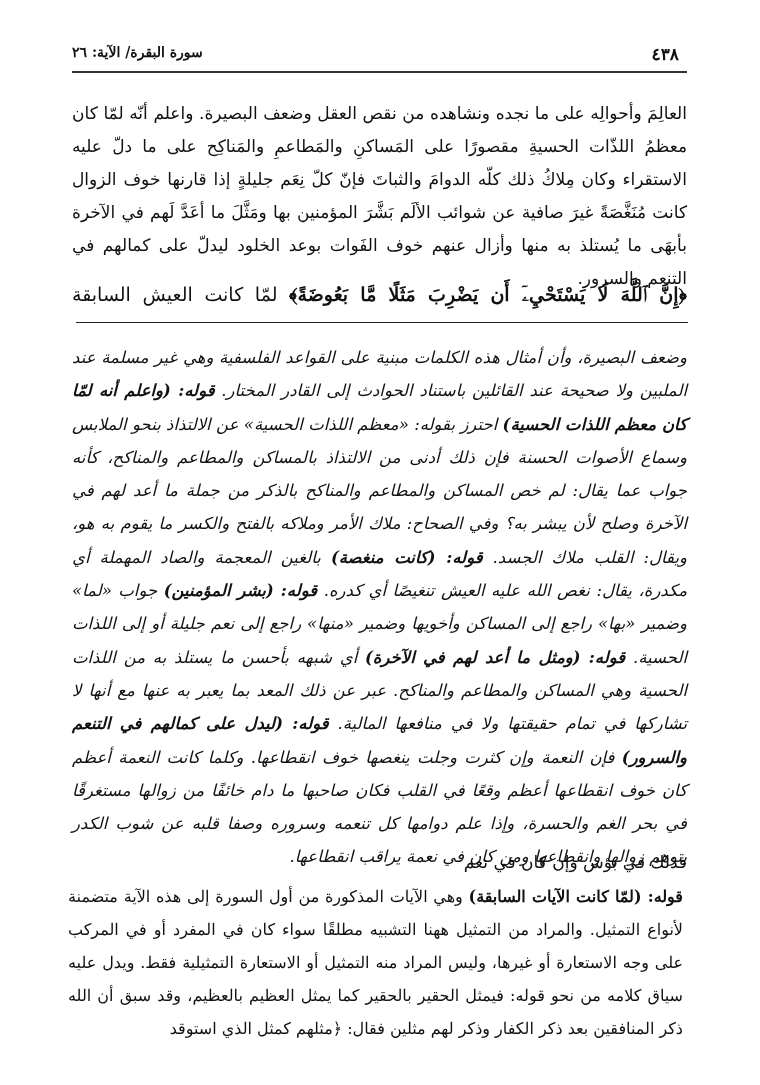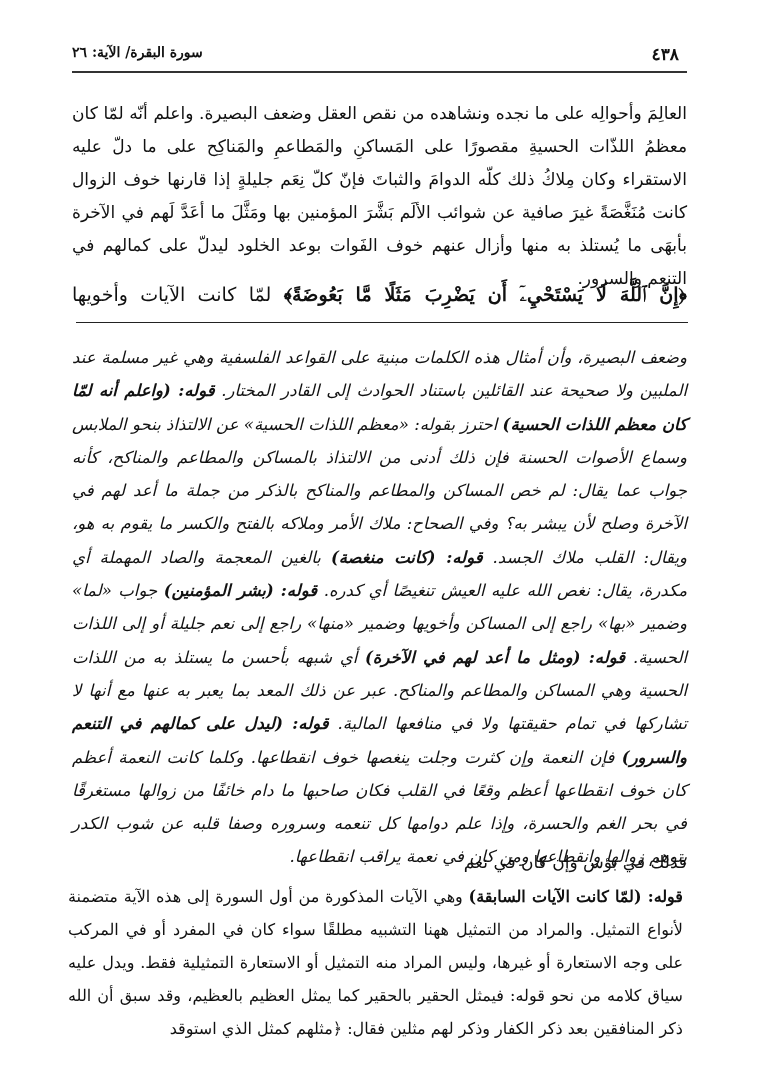--- a/index.html
+++ b/index.html
@@ -61,21 +61,21 @@
   <span class="running-title">سورة البقرة/ الآية: ٢٦</span>
 </div>
 <div class="header-rule"></div>
 
 <div class="main-text">
   <p>العالِمَ وأحوالِه على ما نجده ونشاهده من نقص العقل وضعف البصيرة. واعلم أنّه لمّا كان معظمُ اللذّات الحسيةِ مقصورًا على المَساكنِ والمَطاعمِ والمَناكِح على ما دلّ عليه الاستقراء وكان مِلاكُ ذلك كلّه الدوامَ والثباتَ فإنّ كلّ نِعَم جليلةٍ إذا قارنها خوف الزوال كانت مُنَغَّصَةً غيرَ صافية عن شوائب الألَم بَشَّرَ المؤمنين بها ومَثَّلَ ما أعَدَّ لَهم في الآخرة بأبهَى ما يُستلذ به منها وأزال عنهم خوف الفَوات بوعد الخلود ليدلّ على كمالهم في التنعم والسرور.</p>
 </div>
 
 <div class="verse-line">
   <span class="quran">﴿إِنَّ ٱللَّهَ لَا يَسْتَحْيِۦٓ أَن يَضْرِبَ مَثَلًا مَّا بَعُوضَةً﴾</span>
-  <span>لمّا كانت الآيات وأخويها</span>
+  <span>لمّا كانت العيش السابقة</span>
 </div>
 
 <div class="footnote-rule"></div>
 
 <div class="commentary">
   <p id="commentary-p"><span>وضعف البصيرة، وأن أمثال هذه الكلمات مبنية على القواعد الفلسفية وهي غير مسلمة عند الملبين ولا صحيحة عند القائلين باستناد الحوادث إلى القادر المختار. </span><b>قوله: (واعلم أنه لمّا كان معظم اللذات الحسية)</b><span> احترز بقوله: «معظم اللذات الحسية» عن الالتذاذ بنحو الملابس وسماع الأصوات الحسنة فإن ذلك أدنى من الالتذاذ بالمساكن والمطاعم والمناكح، كأنه جواب عما يقال: لم خص المساكن والمطاعم والمناكح بالذكر من جملة ما أعد لهم في الآخرة وصلح لأن يبشر به؟ وفي الصحاح: ملاك الأمر وملاكه بالفتح والكسر ما يقوم به هو، ويقال: القلب ملاك الجسد. </span><b>قوله: (كانت منغصة)</b><span> بالغين المعجمة والصاد المهملة أي مكدرة، يقال: نغص الله عليه العيش تنغيصًا أي كدره. </span><b>قوله: (بشر المؤمنين)</b><span> جواب «لما» وضمير «بها» راجع إلى المساكن وأخويها وضمير «منها» راجع إلى نعم جليلة أو إلى اللذات الحسية. </span><b>قوله: (ومثل ما أعد لهم في الآخرة)</b><span> أي شبهه بأحسن ما يستلذ به من اللذات الحسية وهي المساكن والمطاعم والمناكح. عبر عن ذلك المعد بما يعبر به عنها مع أنها لا تشاركها في تمام حقيقتها ولا في منافعها المالية. </span><b>قوله: (ليدل على كمالهم في التنعم والسرور)</b><span> فإن النعمة وإن كثرت وجلت ينغصها خوف انقطاعها. وكلما كانت النعمة أعظم كان خوف انقطاعها أعظم وقعًا في القلب فكان صاحبها ما دام خائفًا من زوالها مستغرقًا في بحر الغم والحسرة، وإذا علم دوامها كل تنعمه وسروره وصفا قلبه عن شوب الكدر يتوهم زوالها وانقطاعها ومن كان في نعمة يراقب انقطاعها.</span></p>
 </div>
 
 <div class="poem-line">فذلك في بؤس وإن كان في نعم</div>
 

